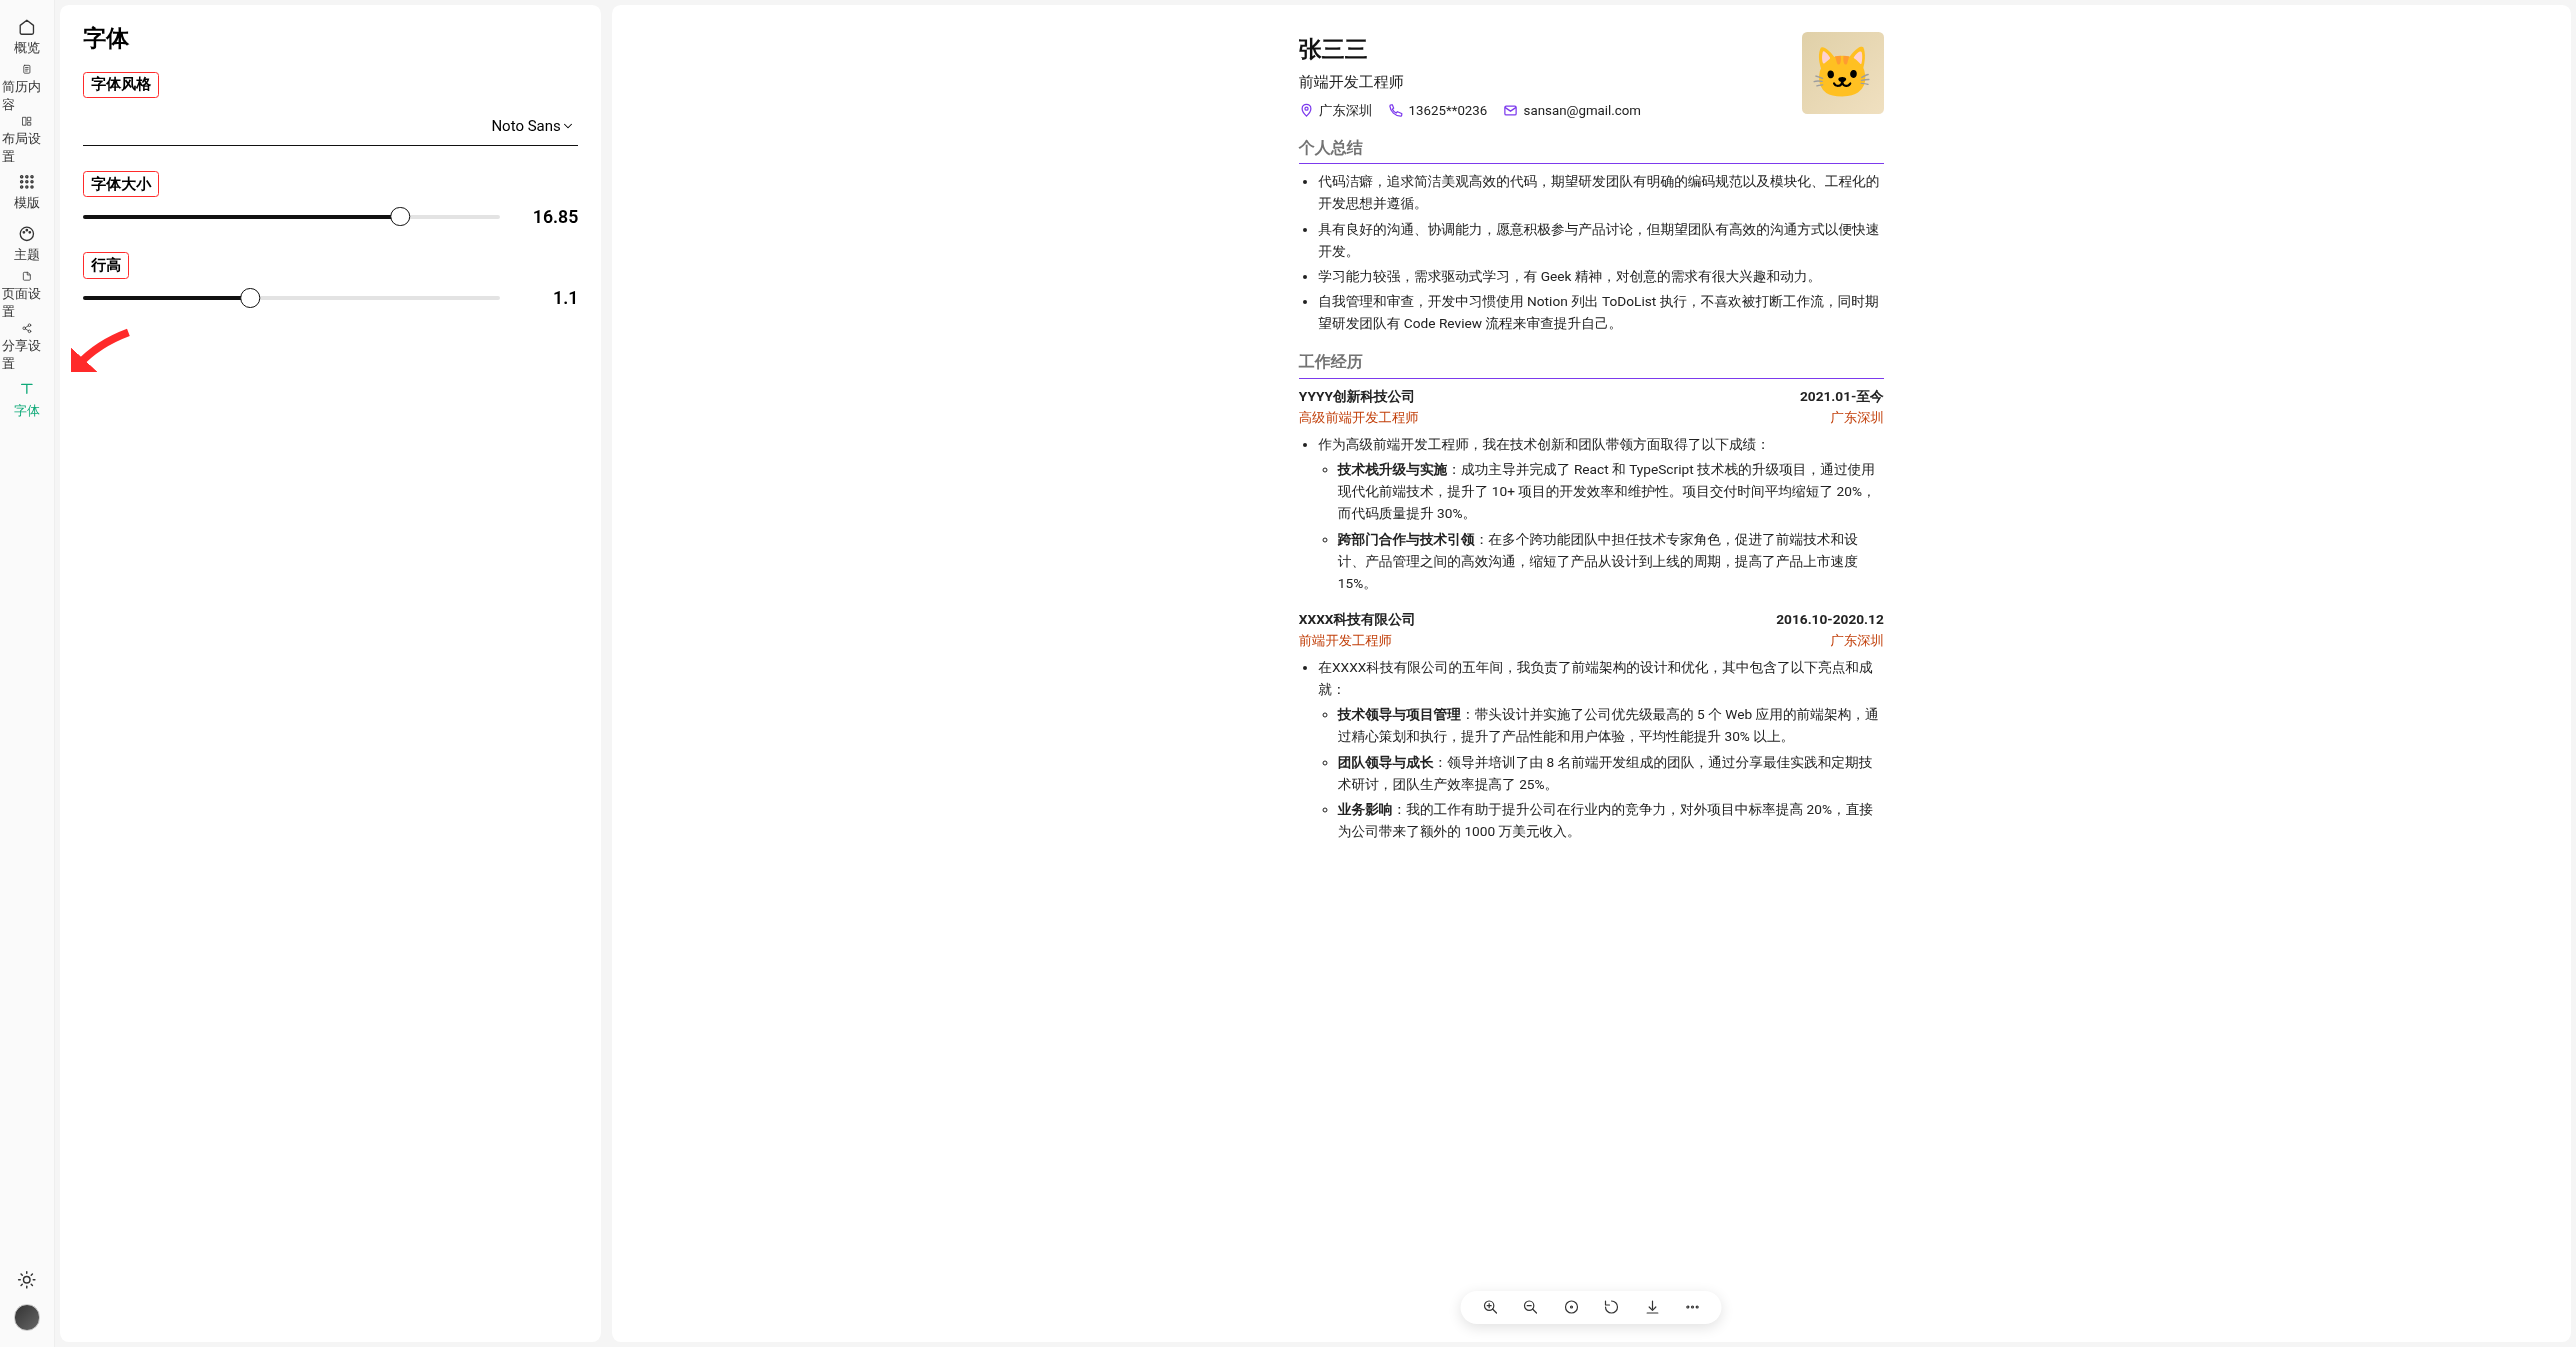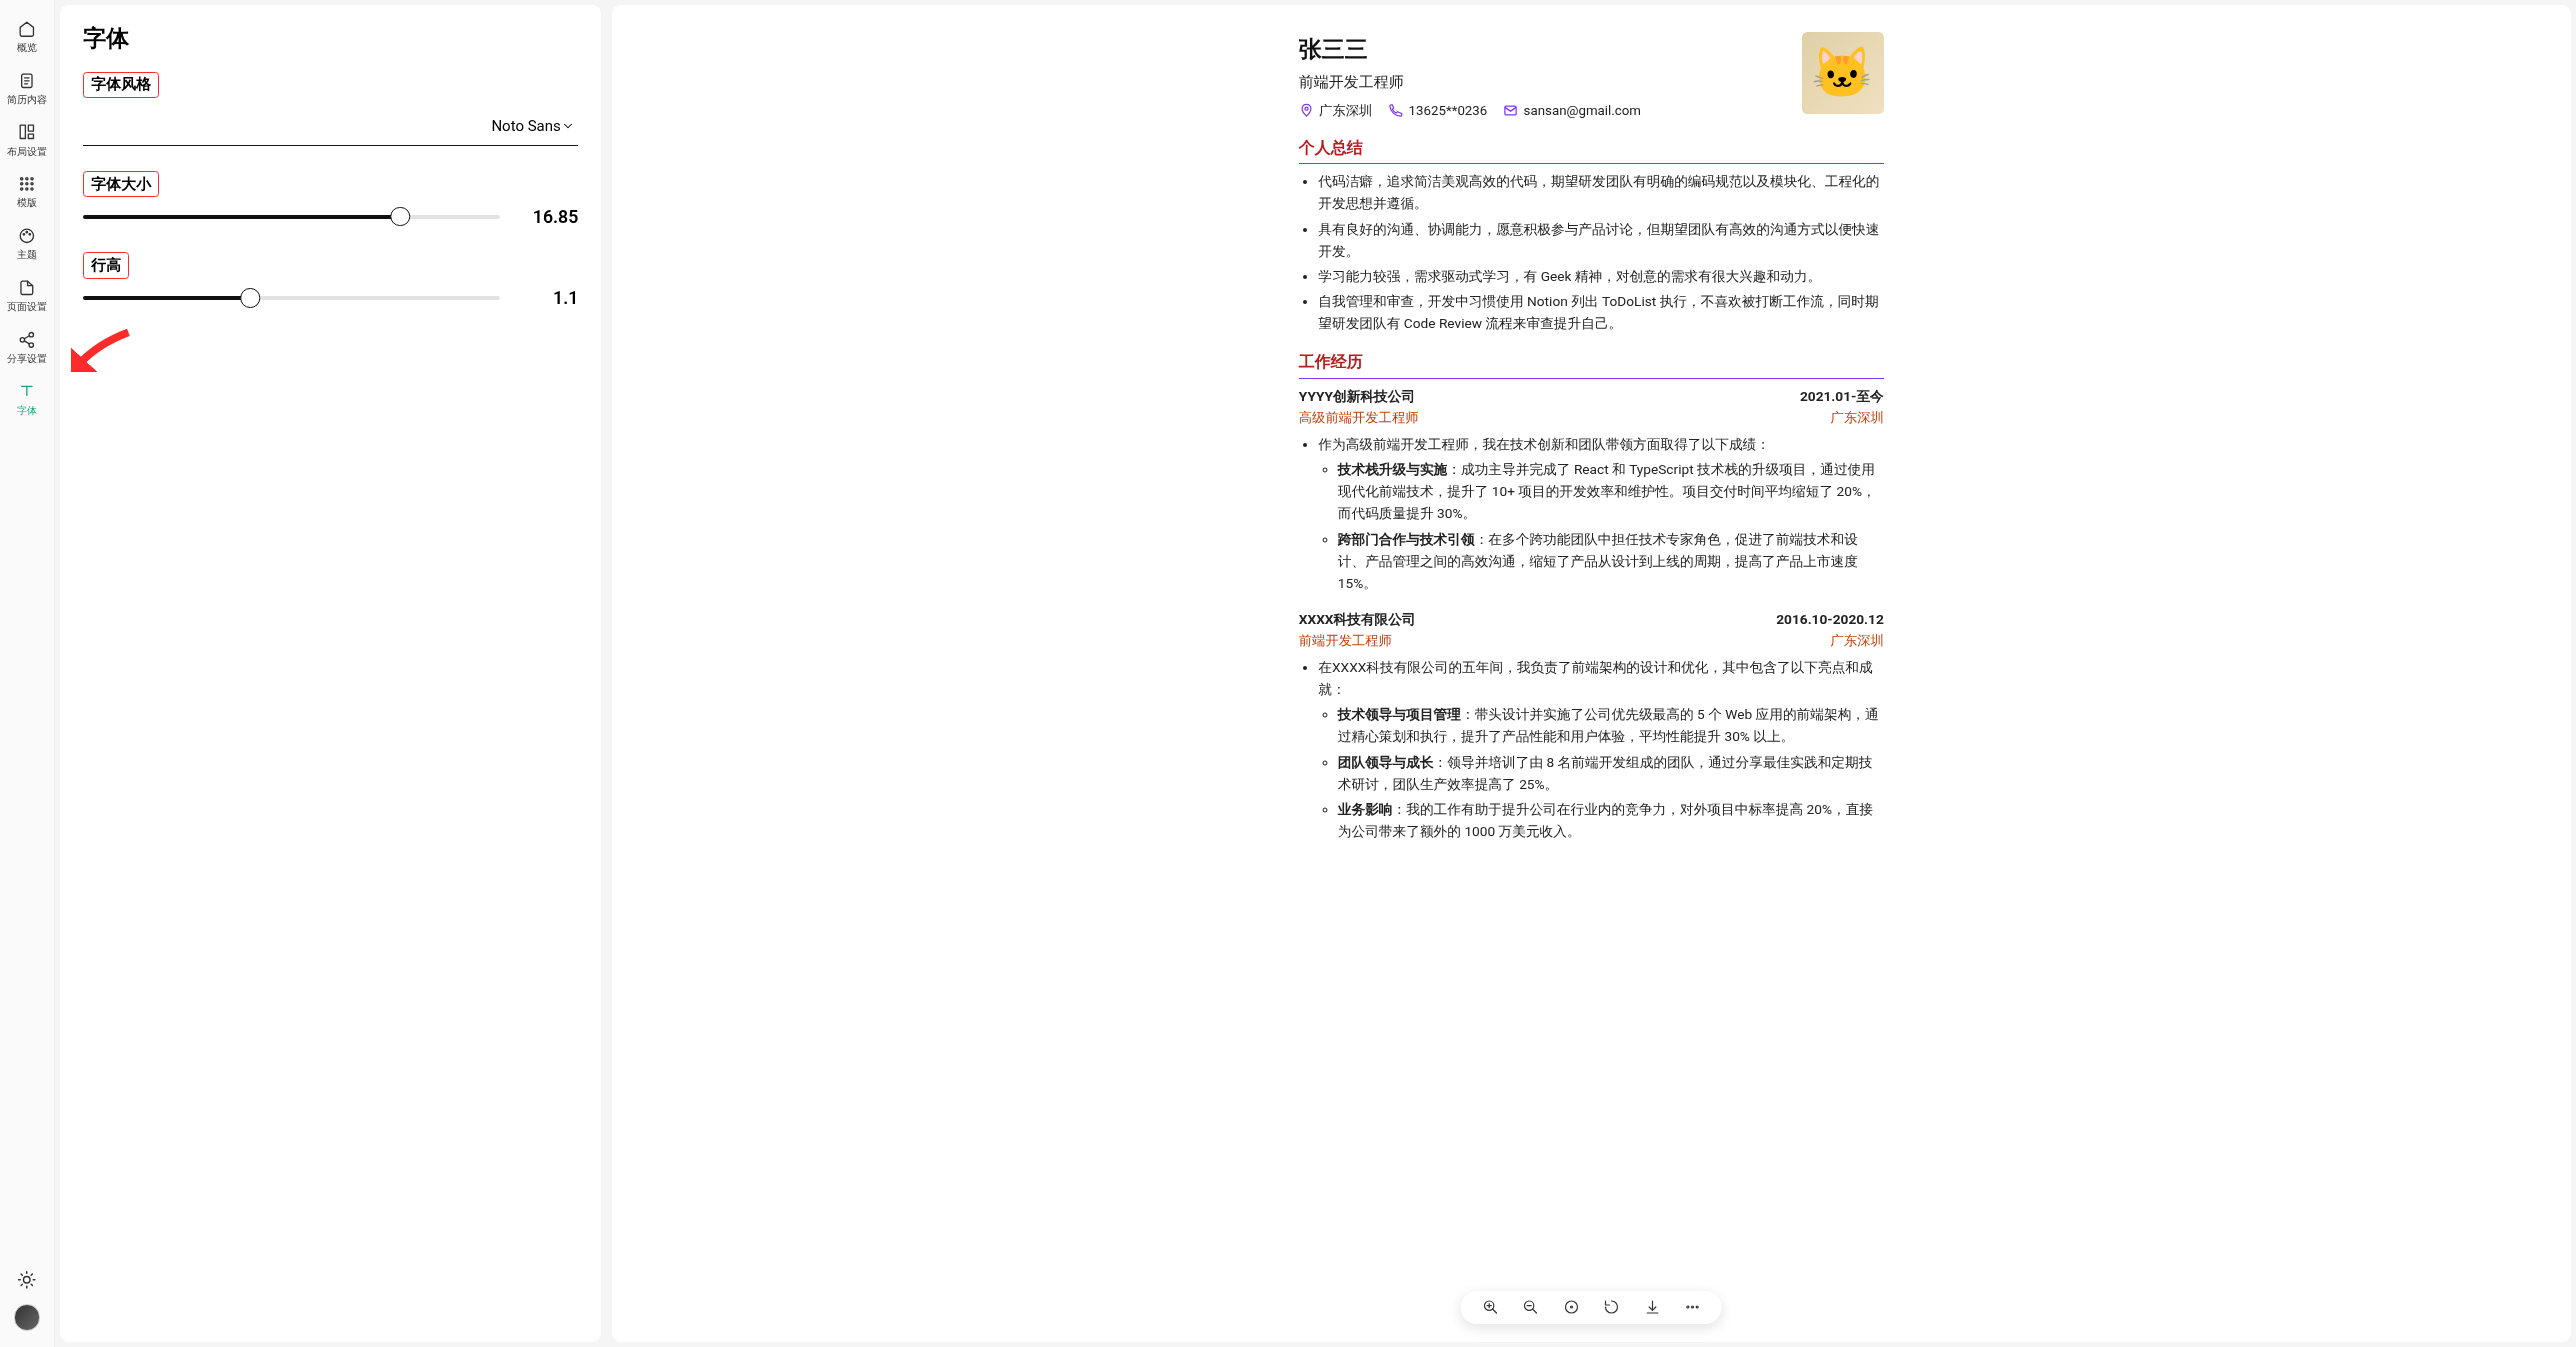--- a/index.html
+++ b/index.html
@@ -28,21 +28,21 @@
       justify-content: center;
       width: 50px;
       height: 50px;
       cursor: pointer;
       color: #333;
       margin-bottom: 1.8px;
     }
     .sidebar-item.active { color: #0ea978; }
     .sidebar-item svg { width: 17.7px; height: 17.7px; }
     .sidebar-item .label {
-      font-size: 10px;
+      font-size: 13px;
       margin-top: 3.5px;
     }
     .sidebar-spacer { flex: 1; }
     .sidebar-footer {
       display: flex;
       flex-direction: column;
       align-items: center;
       gap: 12.4px;
       padding-bottom: 16px;
     }
@@ -205,21 +205,21 @@
       content: "🐱";
       position: absolute;
       inset: 0;
       display: flex;
       align-items: center;
       justify-content: center;
       font-size: 50px;
     }
 
     .resume-section-title {
-      color: #b91c1c;
+      color: #737373;
       font-size: 16px;
       font-weight: 700;
       margin-top: 14px;
     }
     .resume-hr {
       border: none;
       border-top: 1.3px solid #7c3aed;
       margin: 2.7px 0 7px;
     }
     .resume ul { padding-left: 19.5px; }

